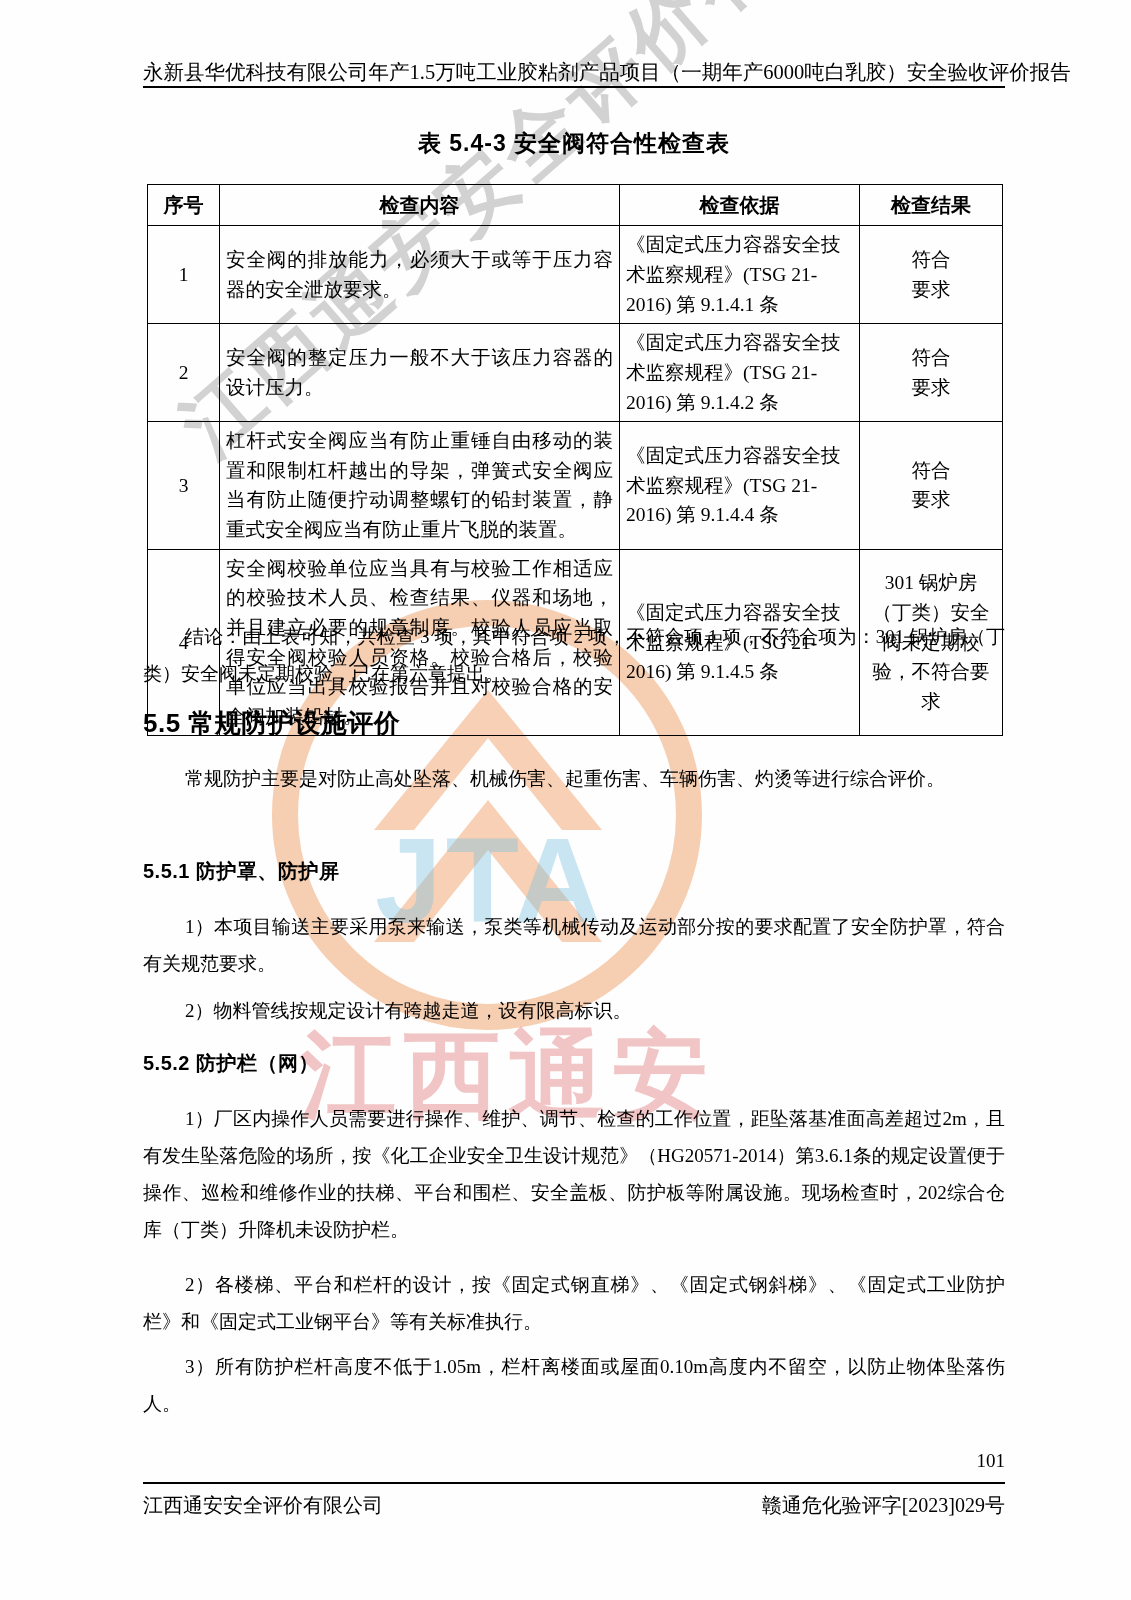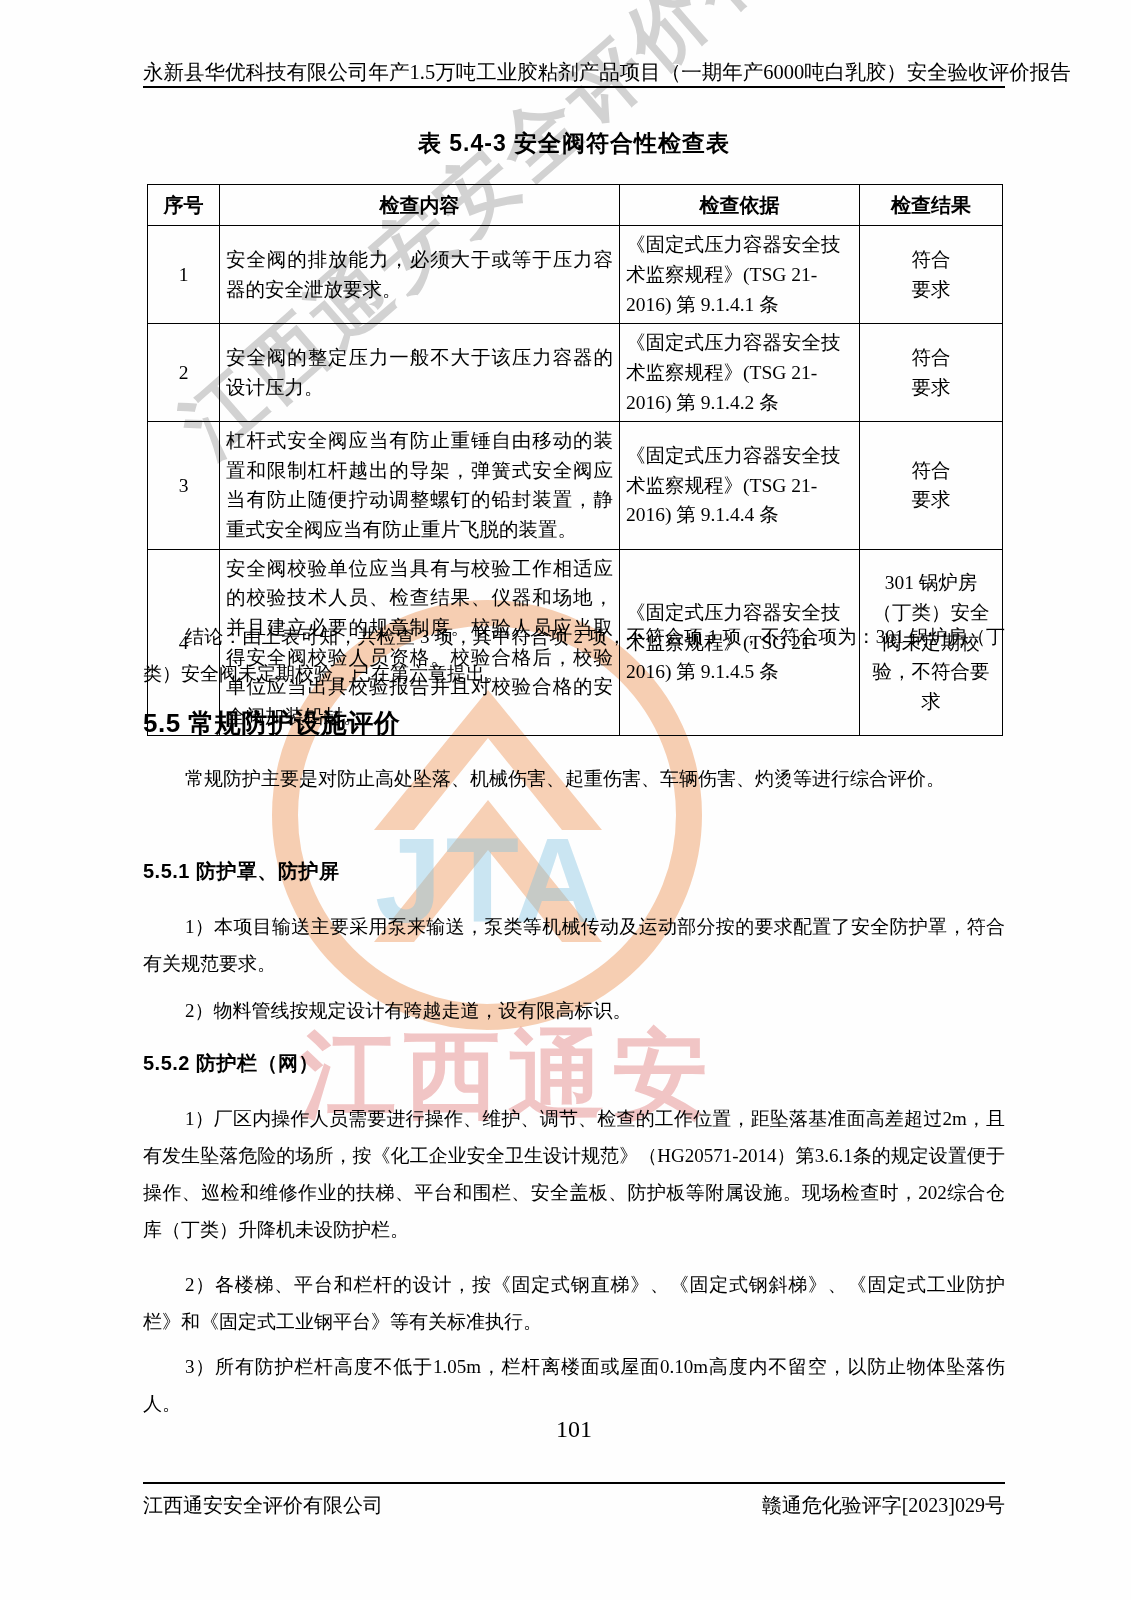--- a/index.html
+++ b/index.html
@@ -175,24 +175,24 @@
   .footer-rule {
     position: absolute;
     left: 143px;
     top: 1482px;
     width: 862px;
     border-top: 2.2px solid #000;
   }
   .pageno {
     position: absolute;
     left: 143px;
-    top: 1416px;
-    width: 862px;
-    text-align: center;
-    font-size: 24px;
+    top: 1450px;
+    width: 862px;
+    text-align: right;
+    font-size: 19px;
   }
   .foot-left {
     position: absolute;
     left: 143px;
     top: 1492px;
     font-size: 20px;
   }
   .foot-right {
     position: absolute;
     right: 126px;

